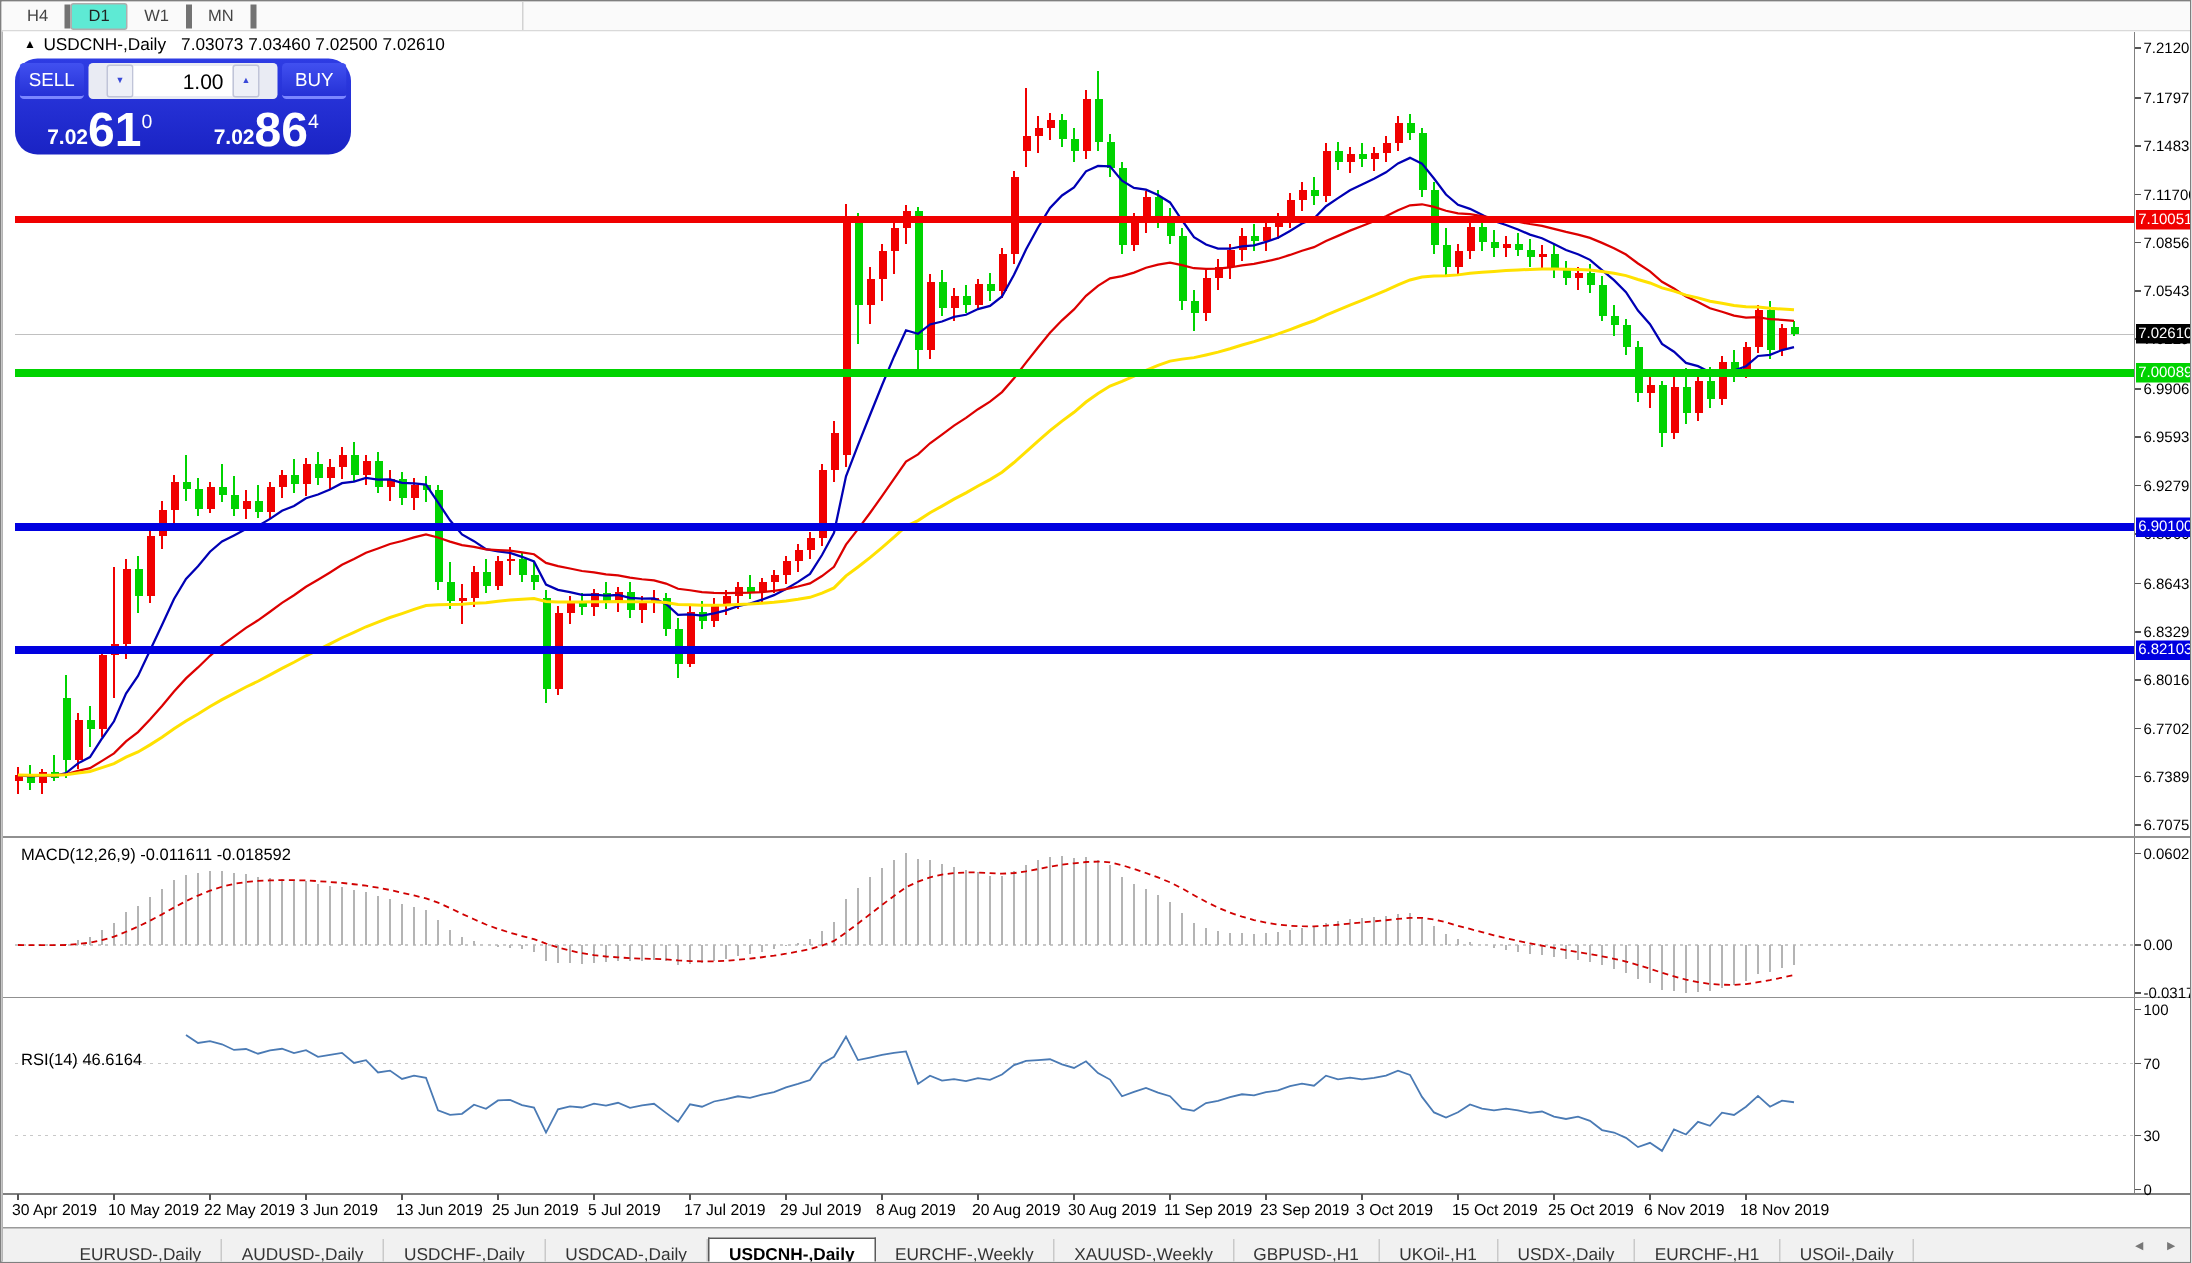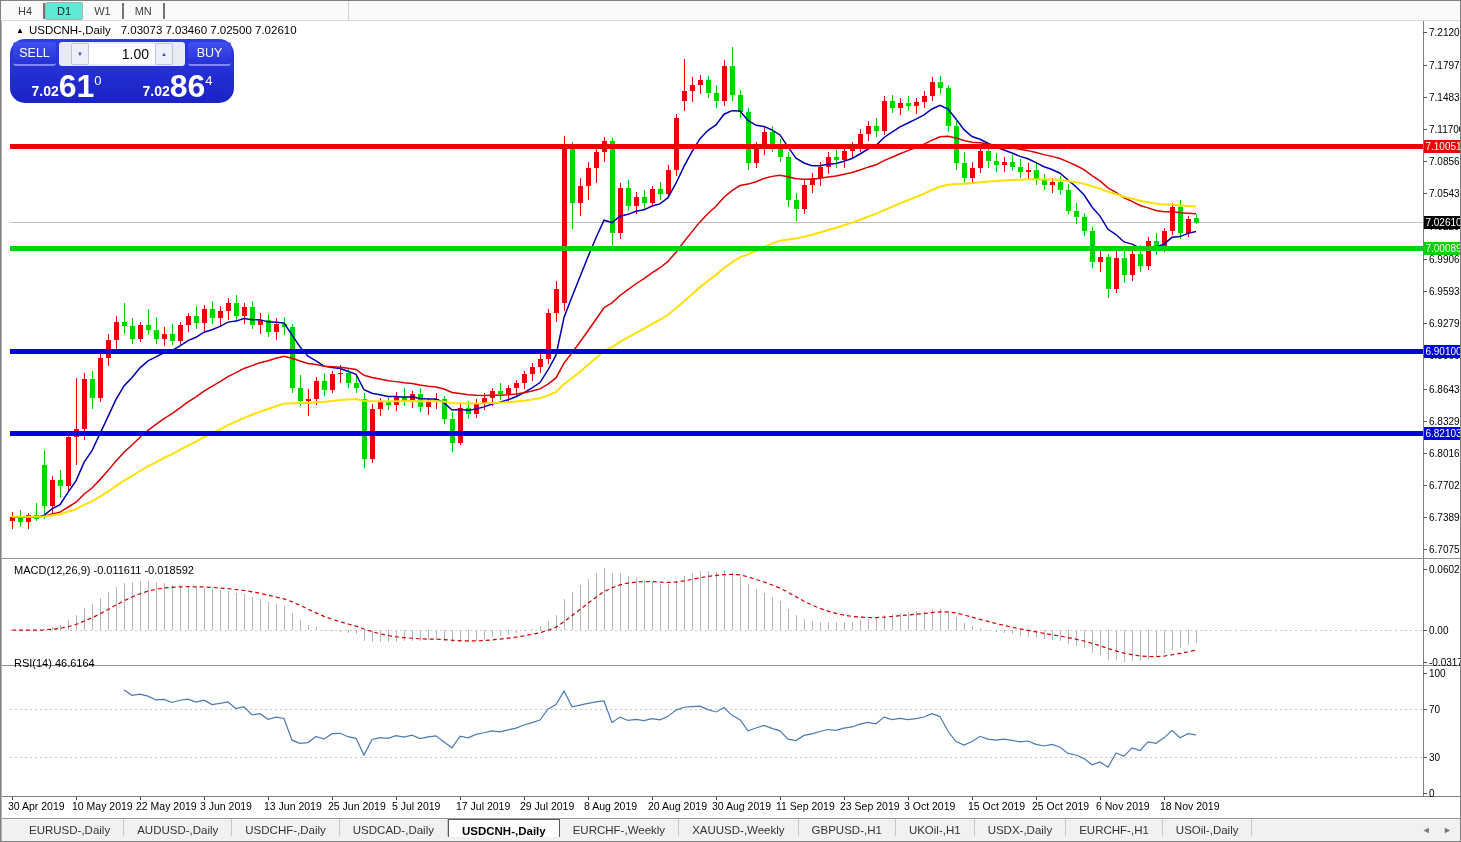--- a/index.html
+++ b/index.html
@@ -1,21 +1,21 @@
 <!DOCTYPE html>
 <html><head>
 <meta charset="utf-8">
 <style>
   html,body{margin:0;padding:0;background:#fff;}
   .app{position:relative;width:1461px;height:842px;background:#fff;border:1px solid #7f7f7f;
        box-sizing:border-box;font-family:"Liberation Sans",sans-serif;overflow:hidden;}
   
   .toolbar{position:absolute;left:0;top:0;width:100%;height:20px;background:#fafafa;
            border-bottom:1px solid #d9d9d9;display:flex;align-items:center;padding-left:6px;box-sizing:border-box;}
-  .tf-btn{font-size:11px;color:#444;padding:1px 11px;border-right:2px solid #737373;cursor:default;line-height:14px;}
+  .tf-btn{font-size:11px;color:#444;padding:1px 11px;border-right:4px solid #737373;cursor:default;line-height:14px;}
   .tf-btn.active{background:#5eead4;border:1px solid #aeaeae;border-radius:2px;color:#222;}
   .group-sep{position:absolute;left:347px;top:0;bottom:0;width:1px;background:#d2d2d2;}
   
   .chart-window{position:absolute;left:0;top:20px;width:1461px;height:822px;background:#fff;border-left:1px solid #b4b4b4;box-sizing:border-box;}
   .chart-svg{position:absolute;left:0;top:0;}
   
   .title-row{position:absolute;left:14px;top:3px;font-size:11.5px;color:#000;white-space:nowrap;}
   .title-row .tri{font-size:8px;position:relative;top:-1px;margin-right:5px;}
   .title-row .sym{margin-right:10px;}
   
@@ -36,21 +36,21 @@
   .tp-price .sup{font-size:13px;position:relative;top:-14px;}
   .tp-price.sell{margin-right:2px;}
   .tp-price.buy{margin-left:2px;}
   
   .pane-label{position:absolute;left:12px;font-size:11px;color:#000;white-space:nowrap;}
   
   .axis-label{position:absolute;left:1422px;width:39px;height:13px;line-height:13px;
               font-size:10px;color:#fff;text-align:center;white-space:nowrap;}
   
   .tab-bar{position:absolute;left:0;bottom:0;width:100%;height:25px;background:#f1f1f1;
-           border-top:1px solid #9a9a9a;display:flex;align-items:flex-start;box-sizing:border-box;padding-left:14px;}
+           border-top:1px solid #9a9a9a;display:flex;align-items:flex-end;box-sizing:border-box;padding-left:38px;}
   .tab{font-size:11.5px;color:#333;padding:5px 13px 0 13px;border-right:1px solid #c9c9c9;cursor:pointer;white-space:nowrap;}
   .tab.active{background:#fff;font-weight:bold;color:#000;border:1px solid #5a5a5a;border-bottom:none;margin-top:0;}
   .tab-nav{position:absolute;right:10px;top:6px;font-size:9px;color:#777;}
   .tab-nav span{margin-left:10px;cursor:pointer;}
 </style>
 </head>
 <body>
 
 <div class="app">
 
@@ -638,21 +638,21 @@
         </div>
         <div class="tp-price buy">
           <span class="pref">7.02</span>
           <span class="big">86</span>
           <span class="sup">4</span>
         </div>
       </div>
     </div>
 
     <div class="pane-label" style="top:543px">MACD(12,26,9) -0.011611 -0.018592</div>
-    <div class="pane-label" style="top:636px">RSI(14) 46.6164</div>
+    <div class="pane-label" style="top:680px">RSI(14) 46.6164</div>
 
     <div class="axis-label" id="lbl-resistance" style="top: 119px; background: rgb(240, 0, 0);">7.10051</div>
     <div class="axis-label" id="lbl-current" style="top: 195px; background: rgb(0, 0, 0);">7.02610</div>
     <div class="axis-label" id="lbl-support-round" style="top: 221px; background: rgb(0, 211, 0);">7.00089</div>
     <div class="axis-label" id="lbl-support-mid" style="top: 324px; background: rgb(0, 0, 224);">6.90100</div>
     <div class="axis-label" id="lbl-support-low" style="top: 406px; background: rgb(0, 0, 224);">6.82103</div>
 
     <div class="tab-bar" id="tab-bar">
       <div class="tab">EURUSD-,Daily</div>
         <div class="tab">AUDUSD-,Daily</div>

